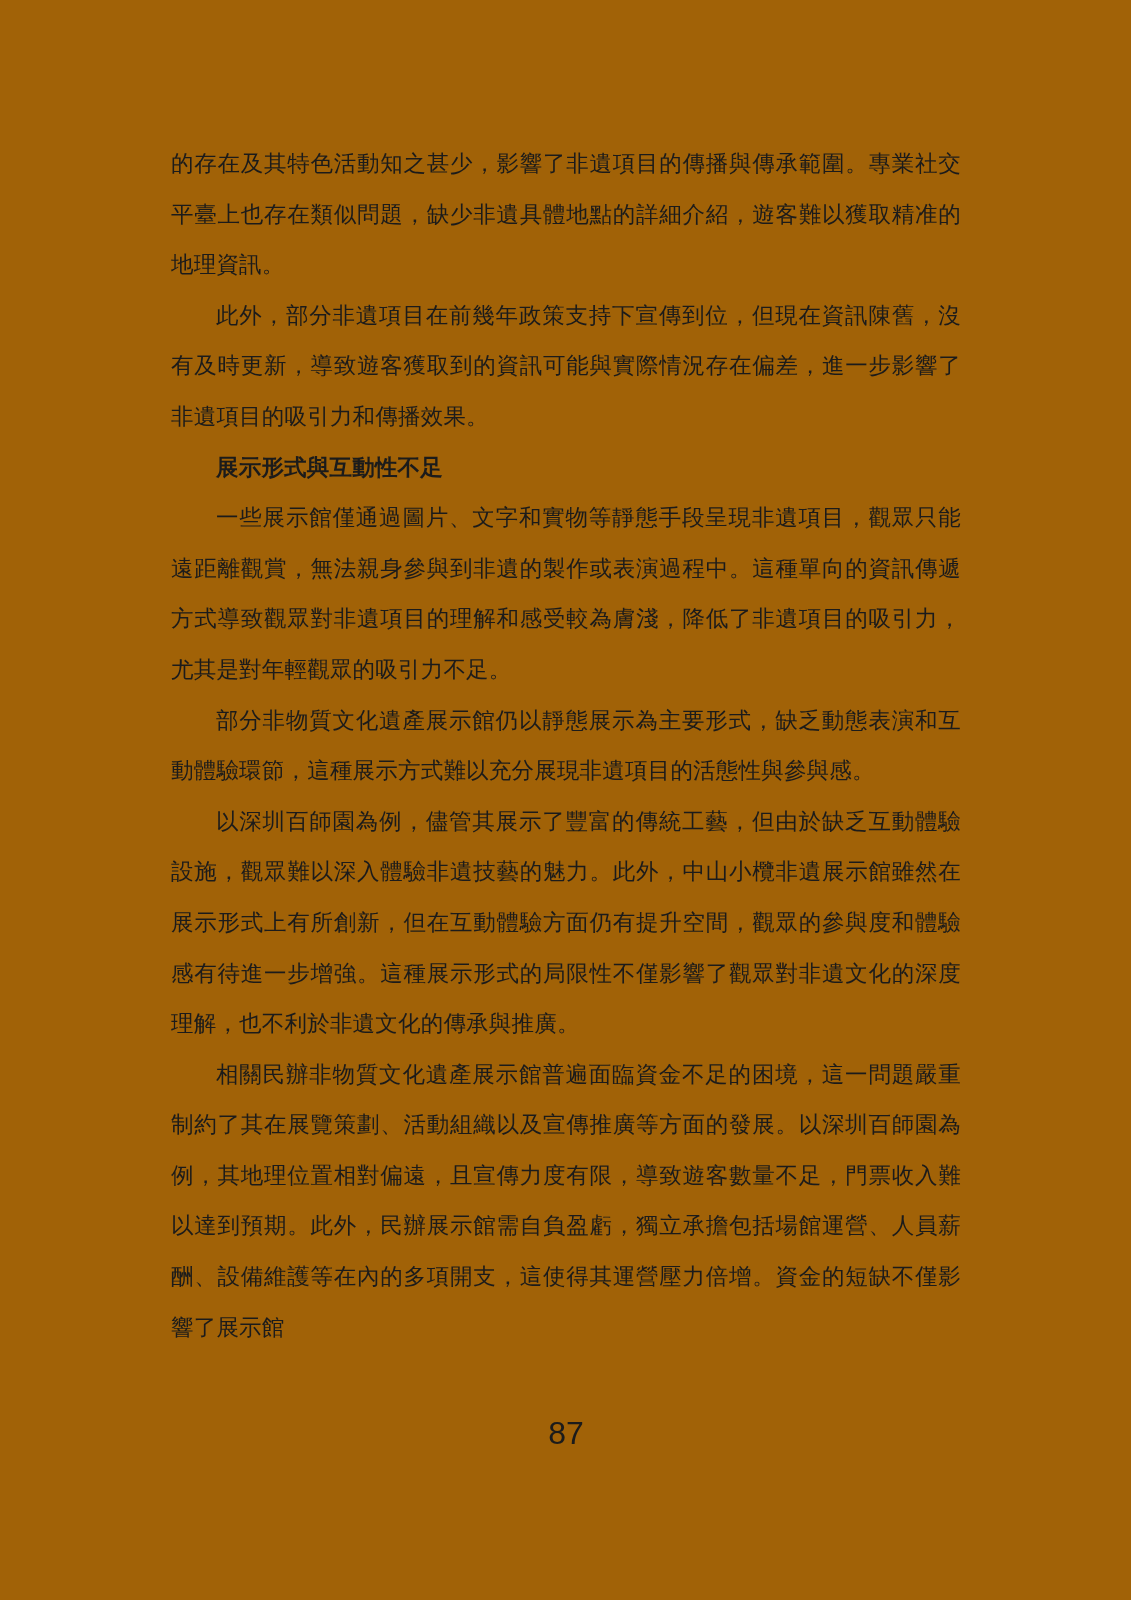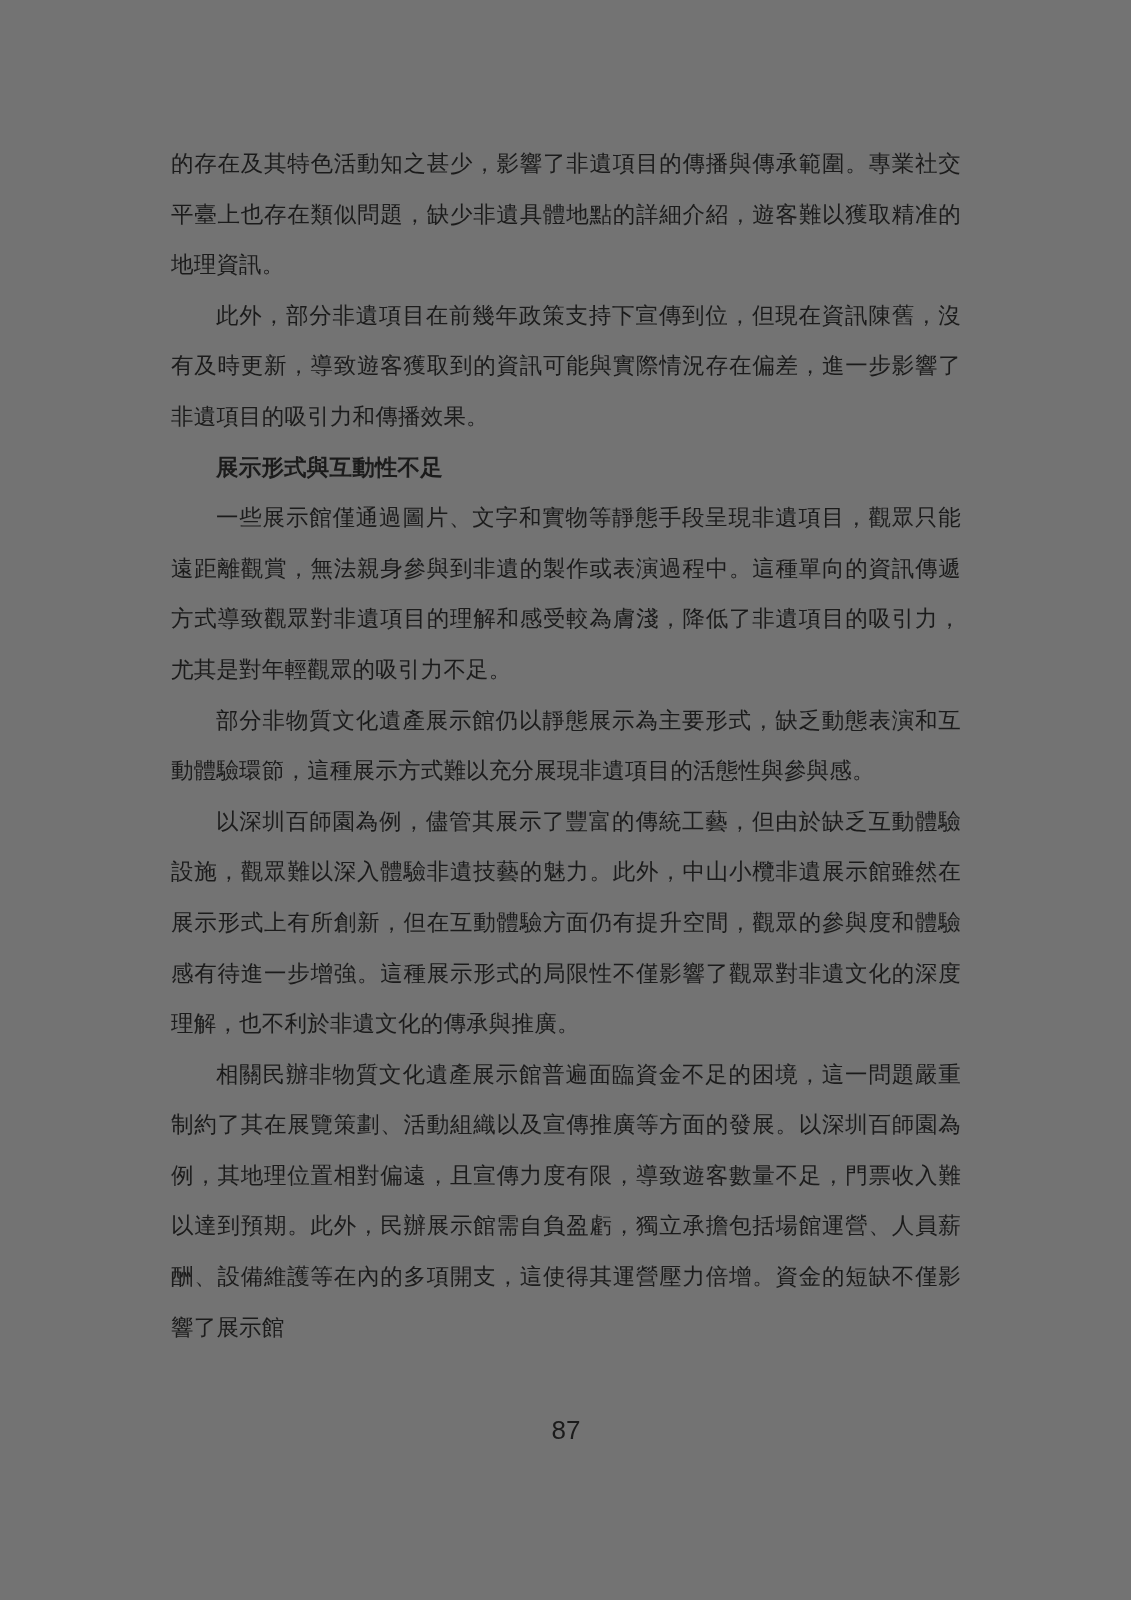--- a/index.html
+++ b/index.html
@@ -4,21 +4,21 @@
 <style>
   html, body {
     margin: 0;
     padding: 0;
     background: #ffffff;
   }
   .page {
     position: relative;
     width: 1131px;
     height: 1600px;
-    background: #737373;
+    background: #a16207;
     overflow: hidden;
     font-family: "Liberation Serif", "DejaVu Serif", serif;
   }
   .content {
     position: absolute;
     left: 171px;
     top: 139px;
     width: 790px;
     color: #1b1b1b;
   }
@@ -39,21 +39,21 @@
   .indent {
     text-indent: 2em;
   }
   .page-number {
     position: absolute;
     left: 171px;
     width: 790px;
     top: 1415px;
     text-align: center;
     font-family: "Liberation Sans", "DejaVu Sans", sans-serif;
-    font-size: 26px;
+    font-size: 32px;
     color: #1b1b1b;
   }
 </style>
 </head>
 <body>
 
 <div class="page">
   <div class="content">
       <p>的存在及其特色活動知之甚少，影響了非遺項目的傳播與傳承範圍。專業社交平臺上也存在類似問題，缺少非遺具體地點的詳細介紹，遊客難以獲取精准的地理資訊。</p>
       <p class="indent">此外，部分非遺項目在前幾年政策支持下宣傳到位，但現在資訊陳舊，沒有及時更新，導致遊客獲取到的資訊可能與實際情況存在偏差，進一步影響了非遺項目的吸引力和傳播效果。</p>

